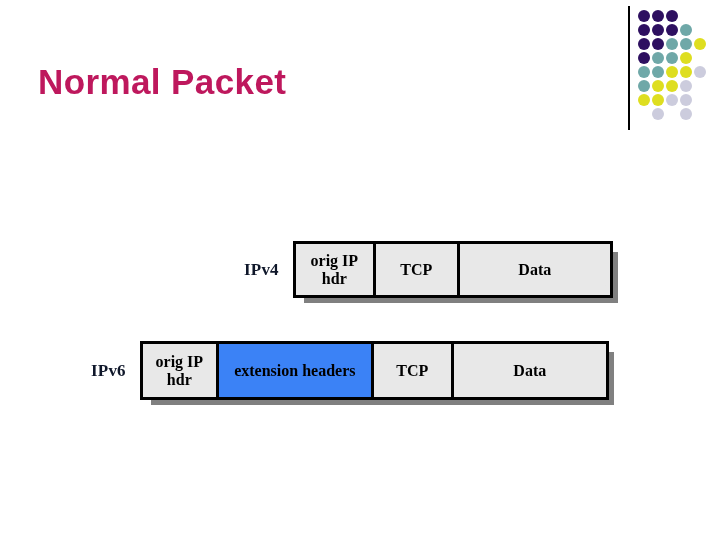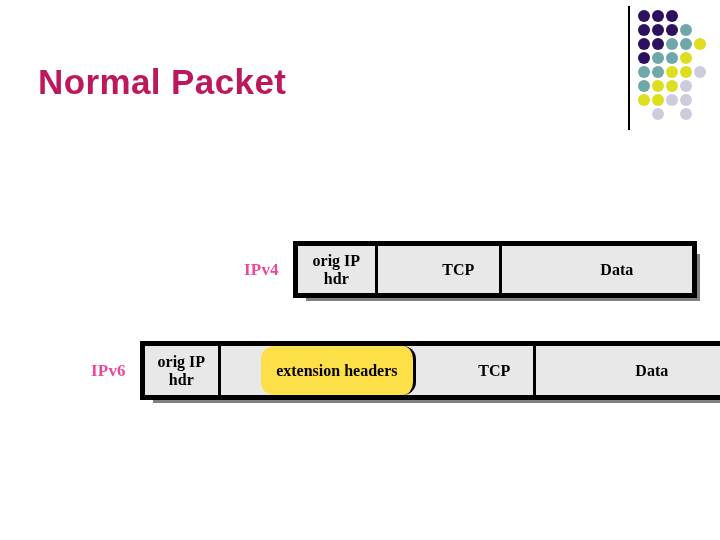--- a/index.html
+++ b/index.html
@@ -67,32 +67,31 @@
   }
   .packet-row {
     position: absolute;
     display: flex;
     align-items: center;
   }
   .packet-label {
     font-family: "Liberation Serif", serif;
     font-weight: bold;
     font-size: 17px;
-    color: #ec4899;
+    color: #0f172a;
     white-space: nowrap;
     padding-right: 14px;
     letter-spacing: 0.2px;
   }
   .packet-bar {
     position: relative;
     display: flex;
-    border: 5px solid #737373;
+    border: 3px solid #737373;
     background: #e8e8e8;
     box-sizing: border-box;
-    gap: 40px;
   }
   .packet-bar::after {
     content: "";
     position: absolute;
     left: 8px;
     top: 8px;
     right: -8px;
     bottom: -8px;
     background: #808080;
     z-index: -1;
@@ -178,21 +177,21 @@
 
 <div class="packet-row" id="ipv6-row">
   <div class="packet-label">IPv6</div>
   <div class="packet-bar" id="ipv6-bar" style="border-color: rgb(0, 0, 0); background: rgb(232, 232, 232);">
     <div class="packet-field" id="ipv6-f0" style="background: rgb(232, 232, 232); border-right-color: rgb(0, 0, 0);">
       <div>
         <span class="line">orig IP</span>
         <span class="line">hdr</span>
       </div>
     </div>
-    <div class="packet-field" id="ipv6-f1" style="background: #fde047; border-right-color: rgb(0, 0, 0); border-radius: 13px;">
+    <div class="packet-field" id="ipv6-f1" style="background: #3b82f6; border-right-color: rgb(0, 0, 0);">
       <div>
         <span class="line">extension headers</span>
       </div>
     </div>
     <div class="packet-field" id="ipv6-f2" style="background: rgb(232, 232, 232); border-right-color: rgb(0, 0, 0);">
       <div>
         <span class="line">TCP</span>
       </div>
     </div>
     <div class="packet-field" id="ipv6-f3" style="background: rgb(232, 232, 232); border-right-color: rgb(0, 0, 0);">

